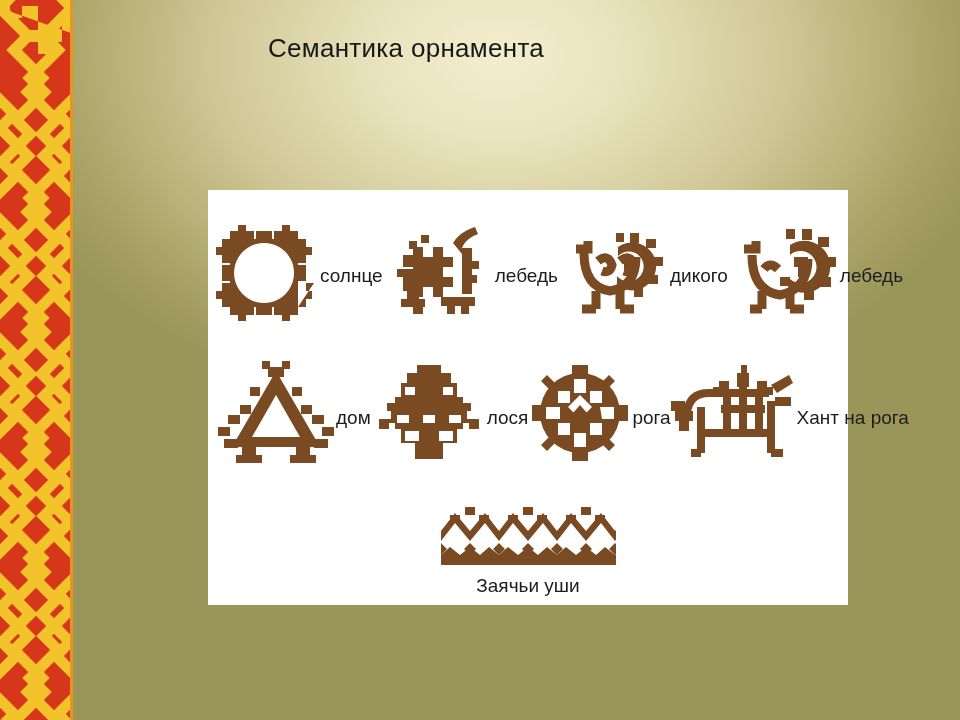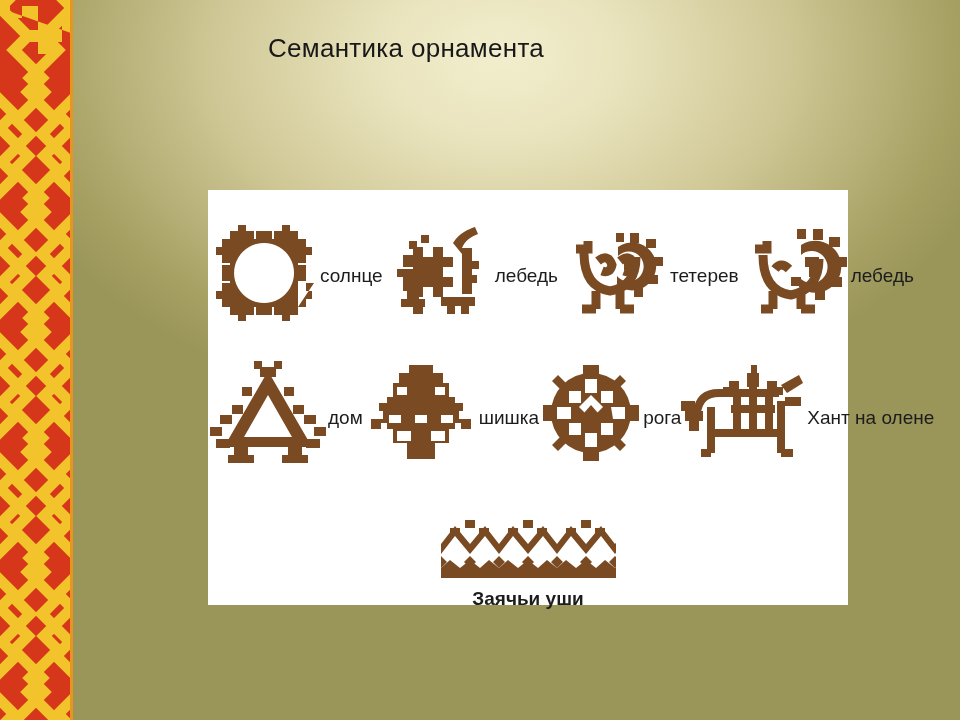--- a/index.html
+++ b/index.html
@@ -43,22 +43,22 @@
   .cell{
     flex:1 1 0;
     display:flex;flex-direction:row;align-items:center;justify-content:space-between;
   }
   .glyph{display:block;}
   .cap{
     font-size:19px;color:#1c1c1c;white-space:nowrap;
     margin-top:5px;line-height:1;
   }
   .r1{top:10px;height:145px;}
-  .r2{top:155px;height:140px;}
-  .r3{top:308px;height:110px;font-weight:bold;}
+  .r2{top:155px;height:140px;padding-left:8px;}
+  .r3{top:295px;height:110px;}
   .band-cell{
     flex:1 1 0;display:flex;flex-direction:column;align-items:center;justify-content:flex-end;
   }
 </style>
 </head>
 <body>
 
 <div class="slide">
 
   <div class="band">
@@ -178,21 +178,21 @@
 
               <path d="M66 22 h26 v34 h-26 z" opacity="0"></path>
               <g>
                 <path d="M60 30 a24 24 0 1 1 -1 38 l0 -9 a15 15 0 1 0 1 -20 z"></path>
                 <path d="M72 16 h9 v10 h-9 z M88 22 h10 v9 h-10 z M96 40 h9 v9 h-9 z M90 58 h10 v9 h-10 z M76 70 h9 v10 h-9 z M58 16 h8 v9 h-8 z"></path>
                 <path d="M66 44 h12 v9 h-12 z"></path>
               </g>
             </g>
           </svg>
         </span>
-        <span class="cap">тетерев</span>
+        <span class="cap">дикого</span>
       </div>
 
       <div class="cell">
         <span class="glyph">
           <svg width="112" height="108" viewBox="0 0 112 108">
             <g fill="none" stroke="#7a4a22" stroke-width="9">
               <path d="M16 32 h12 v-8"></path>
               <path d="M24 38 q0 36 28 40 q28 -6 28 -36"></path>
               <path d="M36 52 q6 -8 14 0"></path>
               <path d="M34 74 v18 M34 92 h-12"></path>
@@ -257,21 +257,21 @@
             </g>
             <g fill="#ffffff">
               <path d="M34 26 h10 v8 h-10 z M72 26 h10 v8 h-10 z"></path>
               <path d="M26 54 h12 v8 h-12 z M78 54 h12 v8 h-12 z"></path>
               <path d="M52 54 h12 v8 h-12 z"></path>
               <path d="M34 70 h14 v10 h-14 z M68 70 h14 v10 h-14 z"></path>
               <path d="M18 62 h6 v6 h-6 z M92 62 h6 v6 h-6 z"></path>
             </g>
           </svg>
         </span>
-        <span class="cap">шишка</span>
+        <span class="cap">лося</span>
       </div>
 
       <div class="cell">
         <span class="glyph">
           <svg width="104" height="104" viewBox="0 0 104 104">
             <g fill="#7a4a22">
               <circle cx="52" cy="52" r="40"></circle>
 
               <path d="M44 4 h16 v10 h-16 z M44 90 h16 v10 h-16 z M4 44 v16 h10 v-16 z M90 44 v16 h10 v-16 z"></path>
               <path d="M19 14 l10 10 l-6 6 l-10 -10 z M81 14 l-10 10 l6 6 l10 -10 z
@@ -314,21 +314,21 @@
               <path d="M100 24 l18 -10 l4 8 l-16 10 z"></path>
               <path d="M104 36 h16 v9 h-16 z"></path>
 
               <path d="M66 12 h12 v14 h-12 z M70 4 h6 v10 h-6 z"></path>
 
               <path d="M48 20 h10 v10 h-10 z M86 20 h10 v10 h-10 z"></path>
               <path d="M42 26 h10 v8 h-10 z M92 26 h10 v8 h-10 z"></path>
             </g>
           </svg>
         </span>
-        <span class="cap">Хант на олене</span>
+        <span class="cap">Хант на рога</span>
       </div>
 
     </div>
 
     <div class="grid-row r3">
 
       <div class="band-cell">
         <span class="glyph">
           <svg width="175" height="62" viewBox="0 0 175 62">
             <defs>

